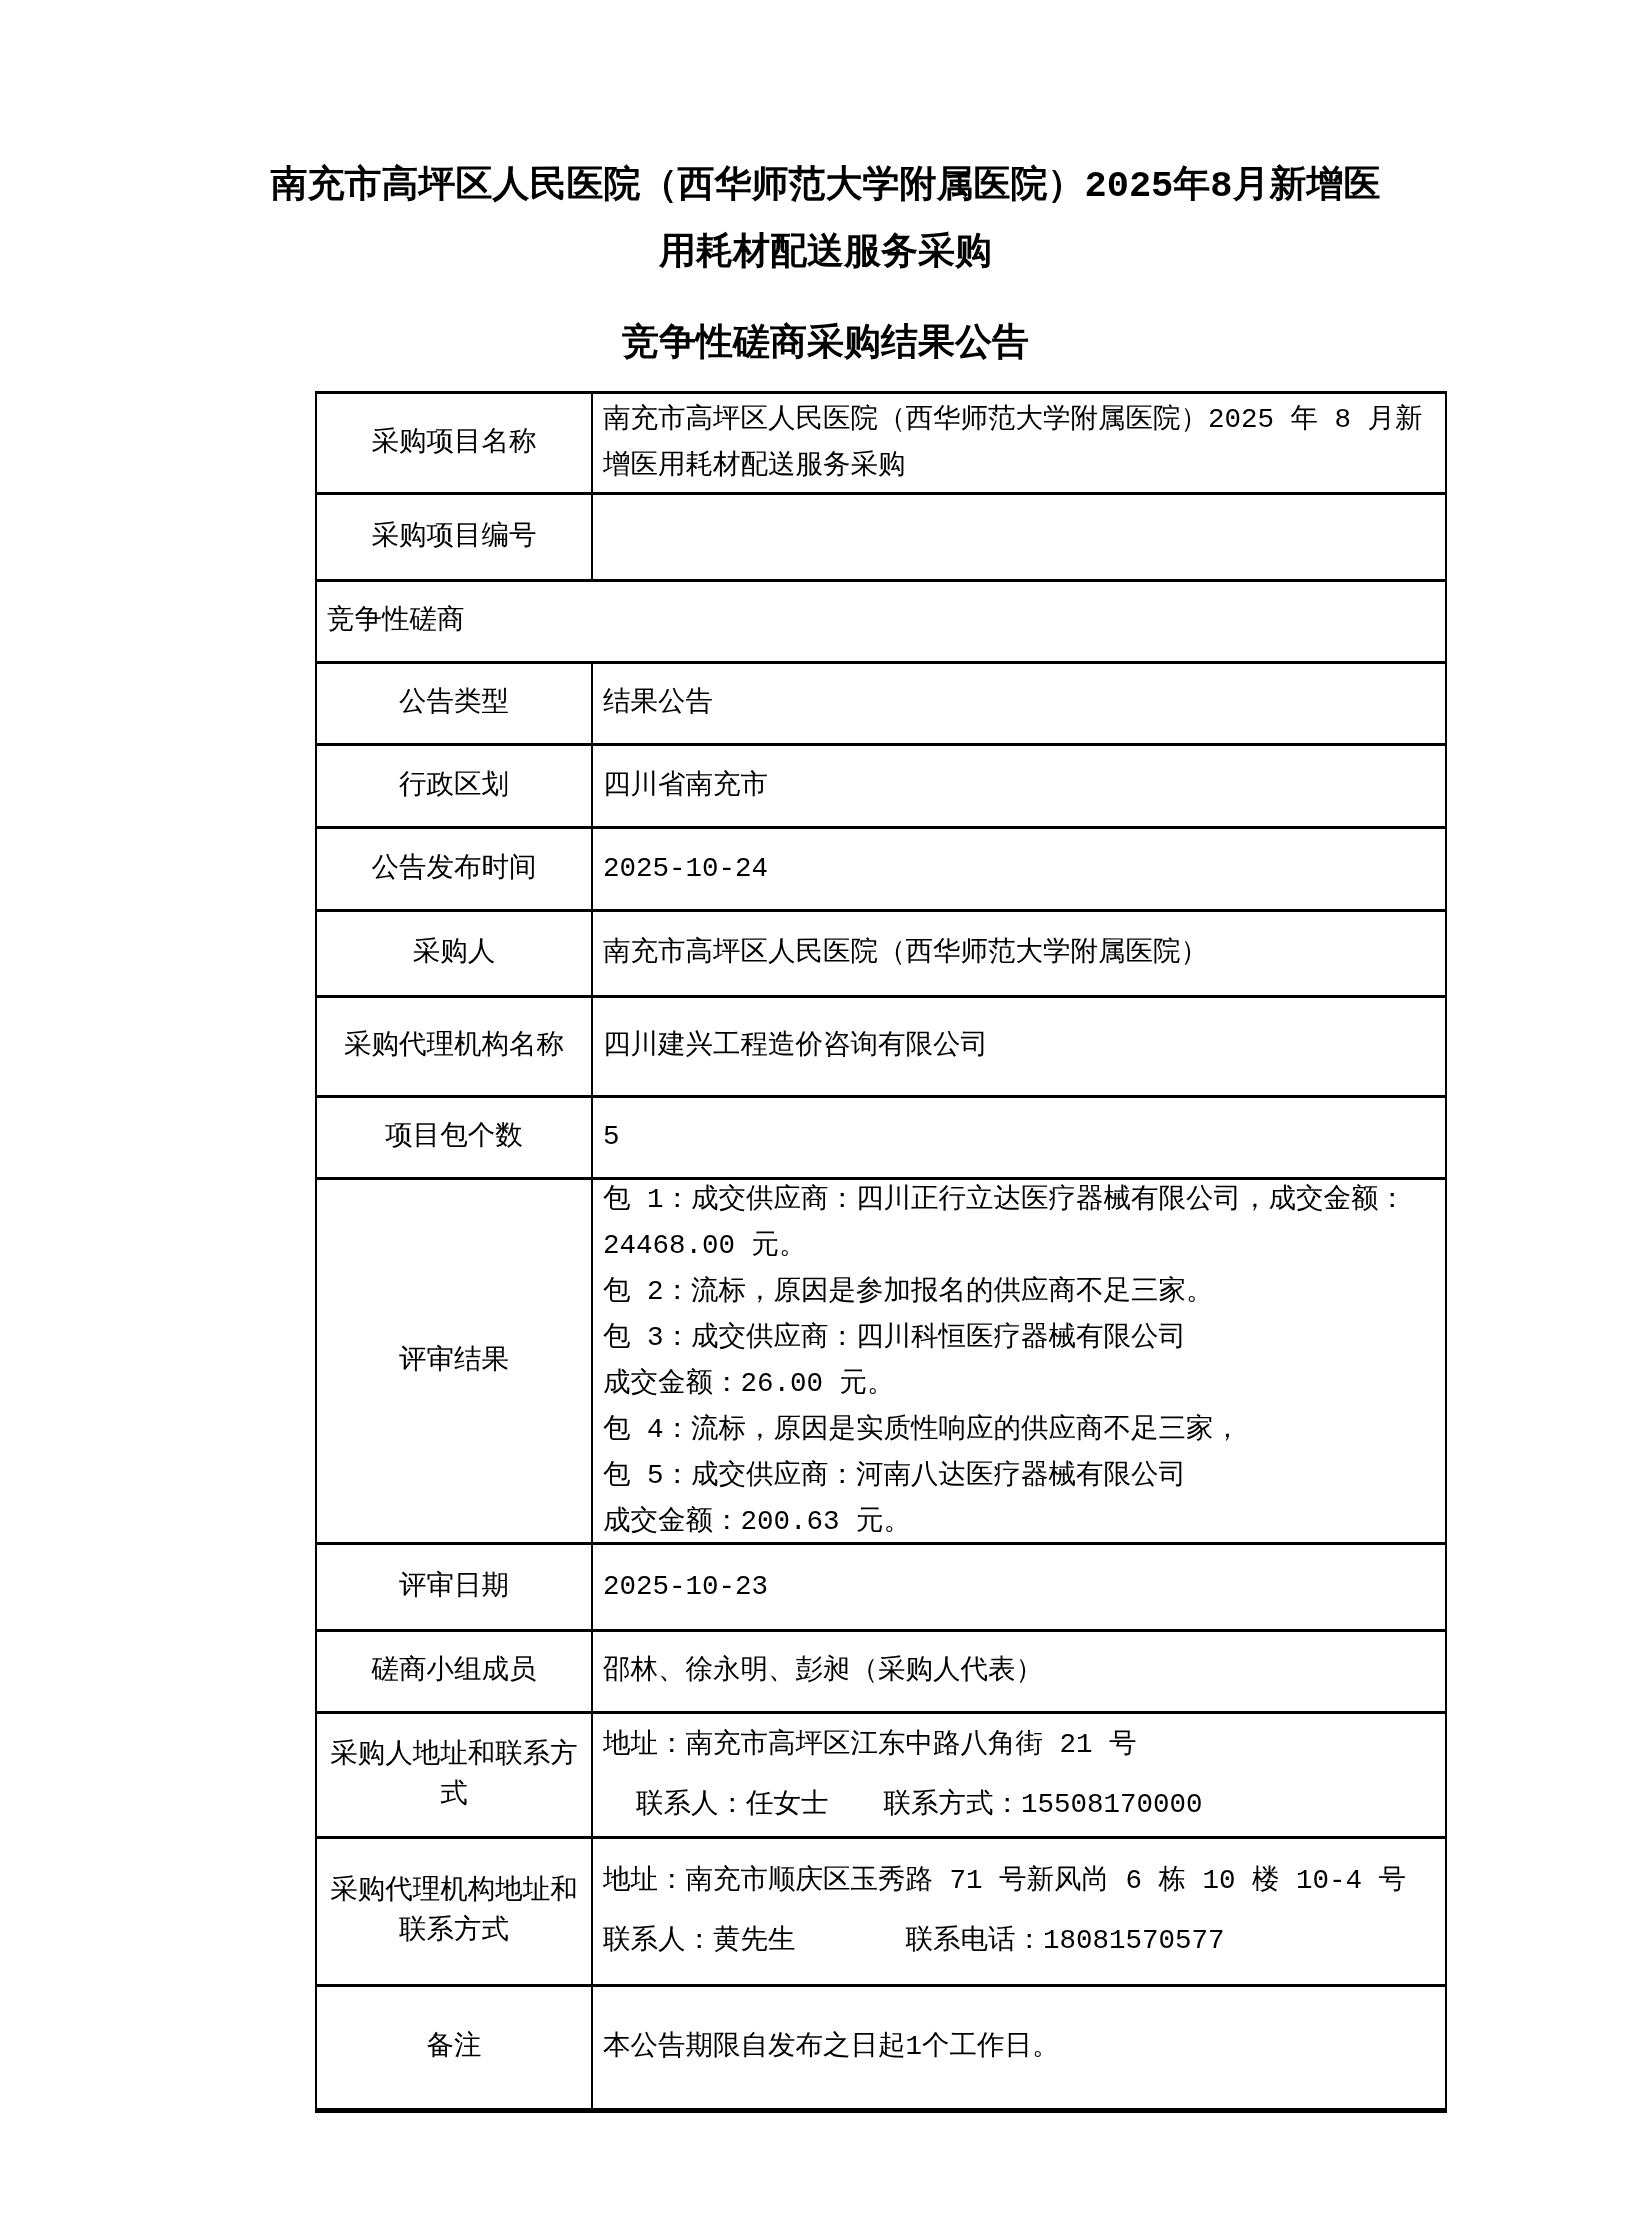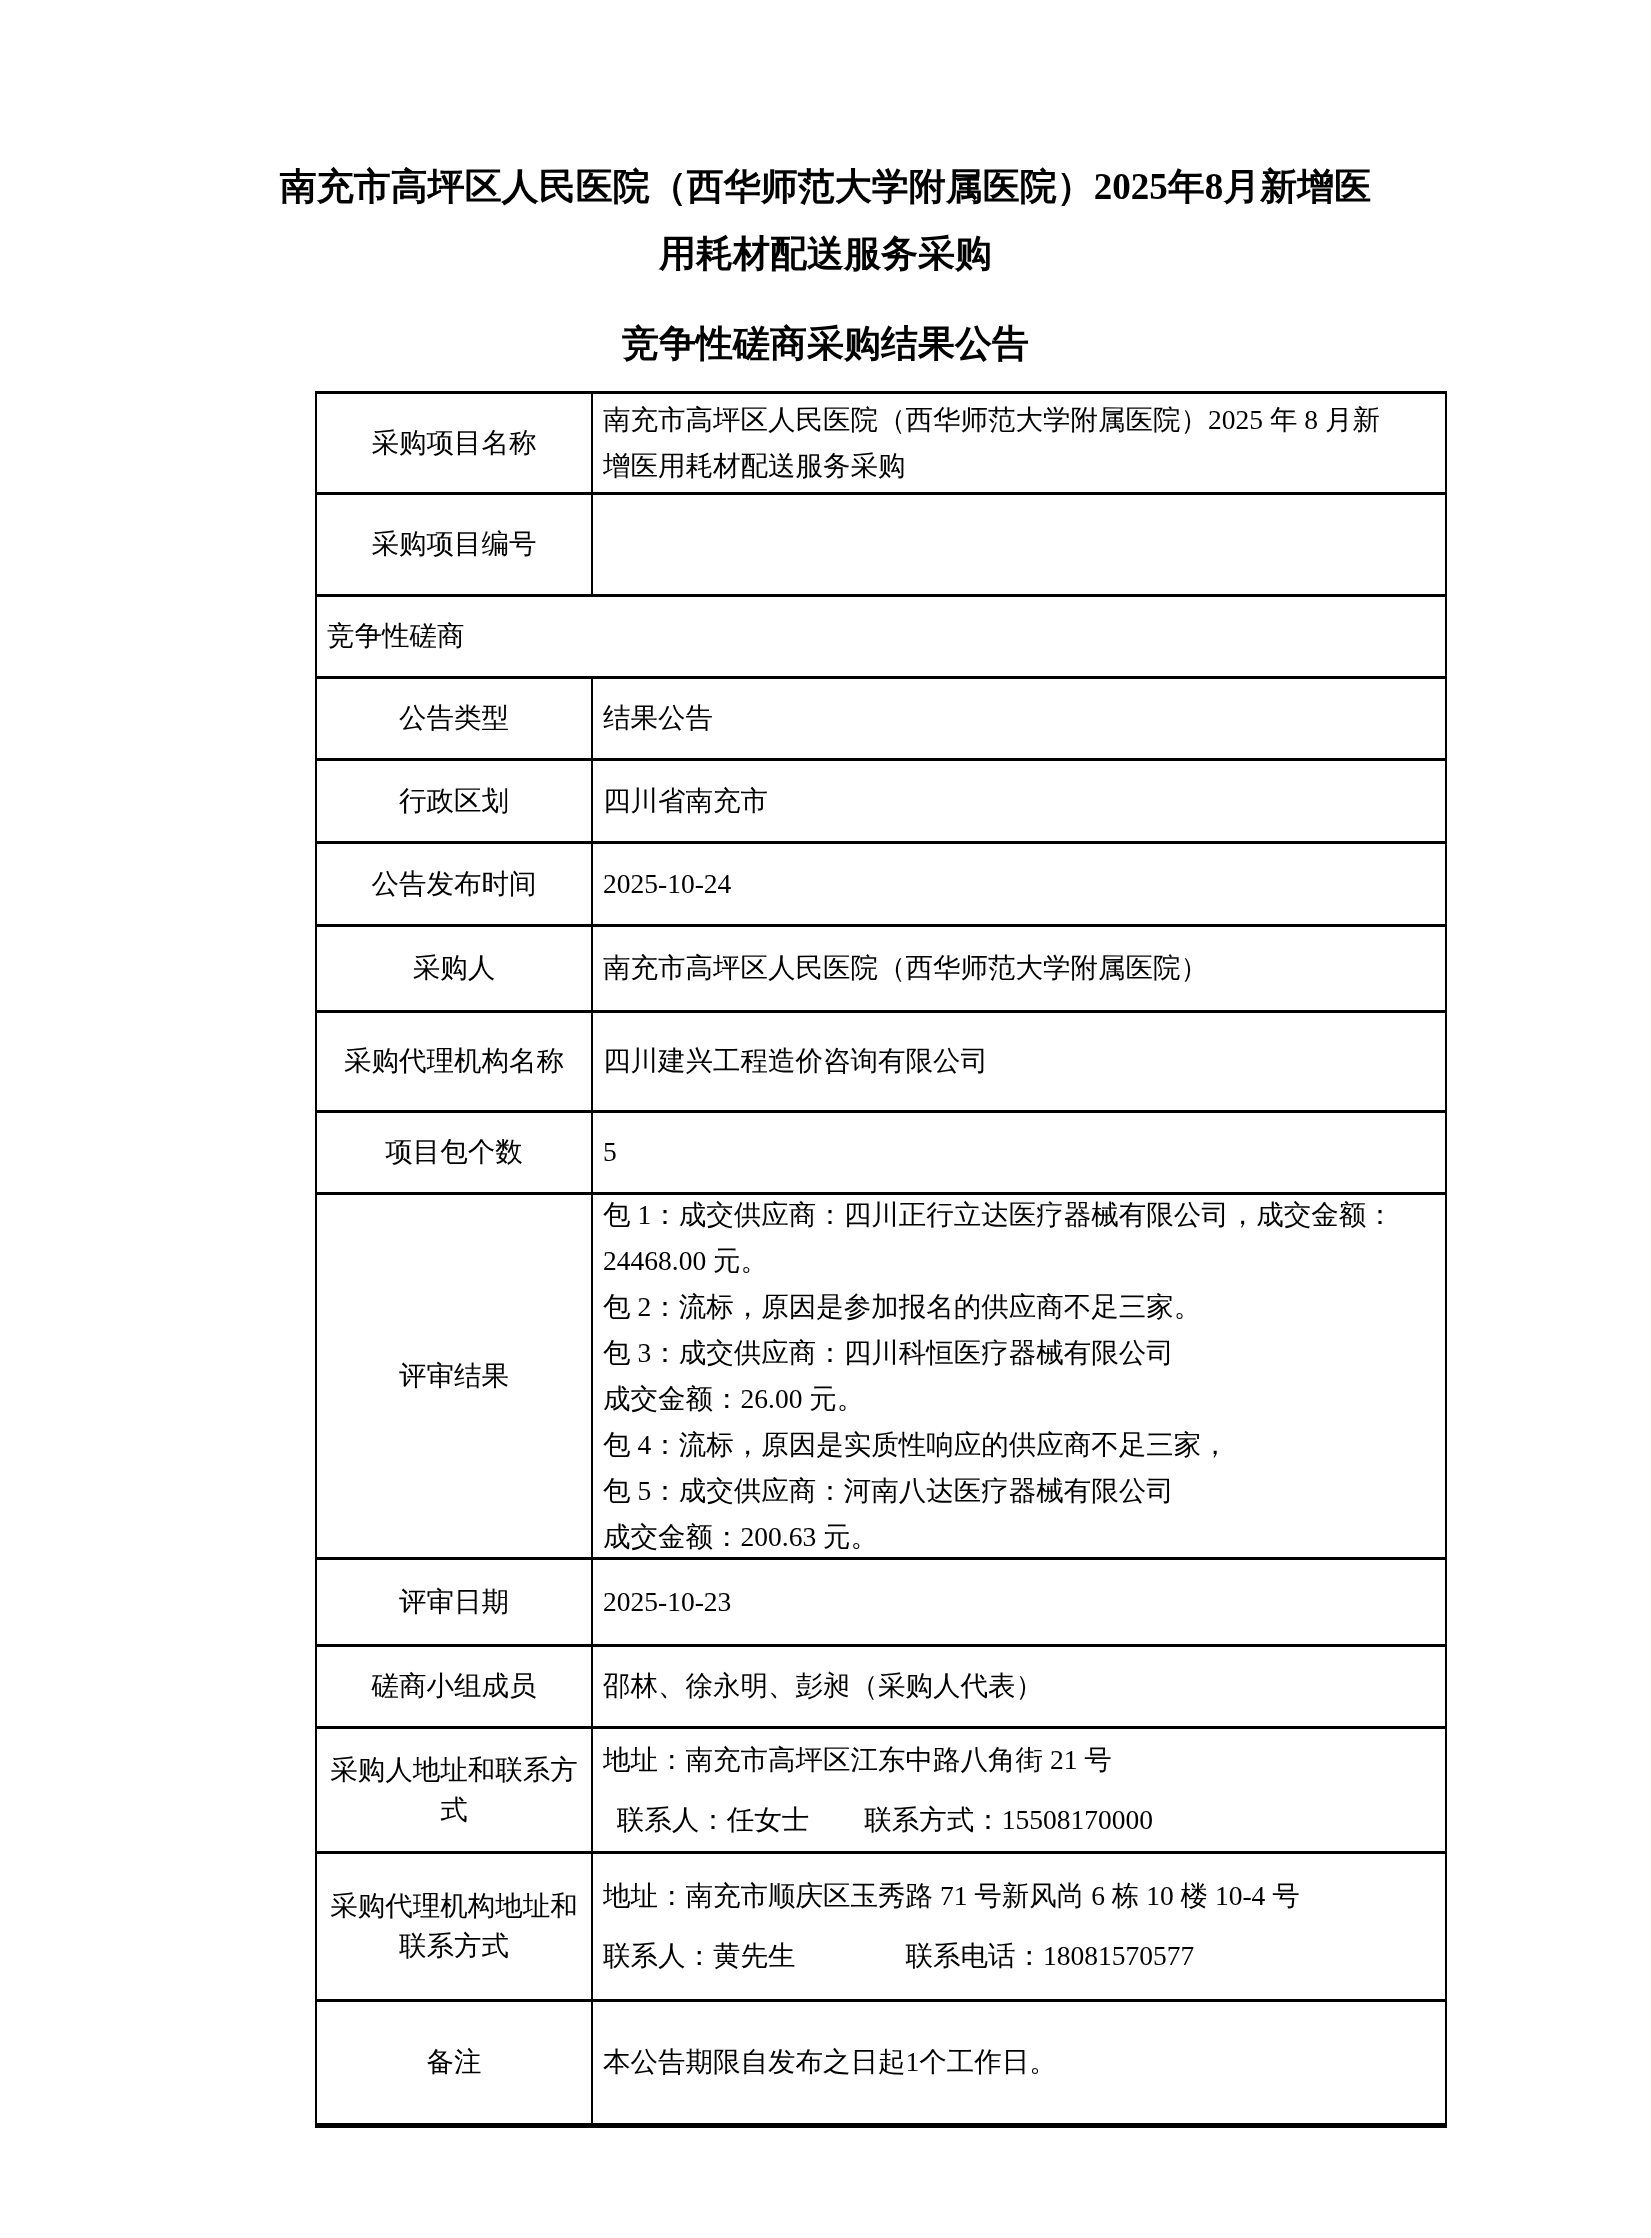--- a/index.html
+++ b/index.html
@@ -7,21 +7,21 @@
     padding: 0;
     background: #ffffff;
   }
   * { box-sizing: border-box; }
   .page {
     position: relative;
     width: 1651px;
     height: 2239px;
     background: #ffffff;
     color: #000000;
-    font-family: Liberation Serif, serif;
+    font-family: Liberation Mono, monospace;
     overflow: hidden;
   }
   .doc-title {
     margin: 153px auto 0 auto;
     width: 1415px;
     text-align: center;
     font-size: 37px;
     font-weight: bold;
     line-height: 67px;
     white-space: pre-line;
@@ -86,21 +86,21 @@
   <div class="doc-subtitle">竞争性磋商采购结果公告</div>
 
   <div class="info-table">
 
     <div class="t-row" style="height:101px">
       <div class="cell-label">采购项目名称</div>
       <div class="cell-value">南充市高坪区人民医院（西华师范大学附属医院）2025 年 8 月新
 增医用耗材配送服务采购</div>
     </div>
 
-    <div class="t-row" style="height:102px">
+    <div class="t-row" style="height:87px">
       <div class="cell-label">采购项目编号</div>
     </div>
 
     <div class="t-row" style="height:82px">
       <div class="cell-value">竞争性磋商</div>
     </div>
 
     <div class="t-row" style="height:82px">
       <div class="cell-label">公告类型</div>
       <div class="cell-value">结果公告</div>

